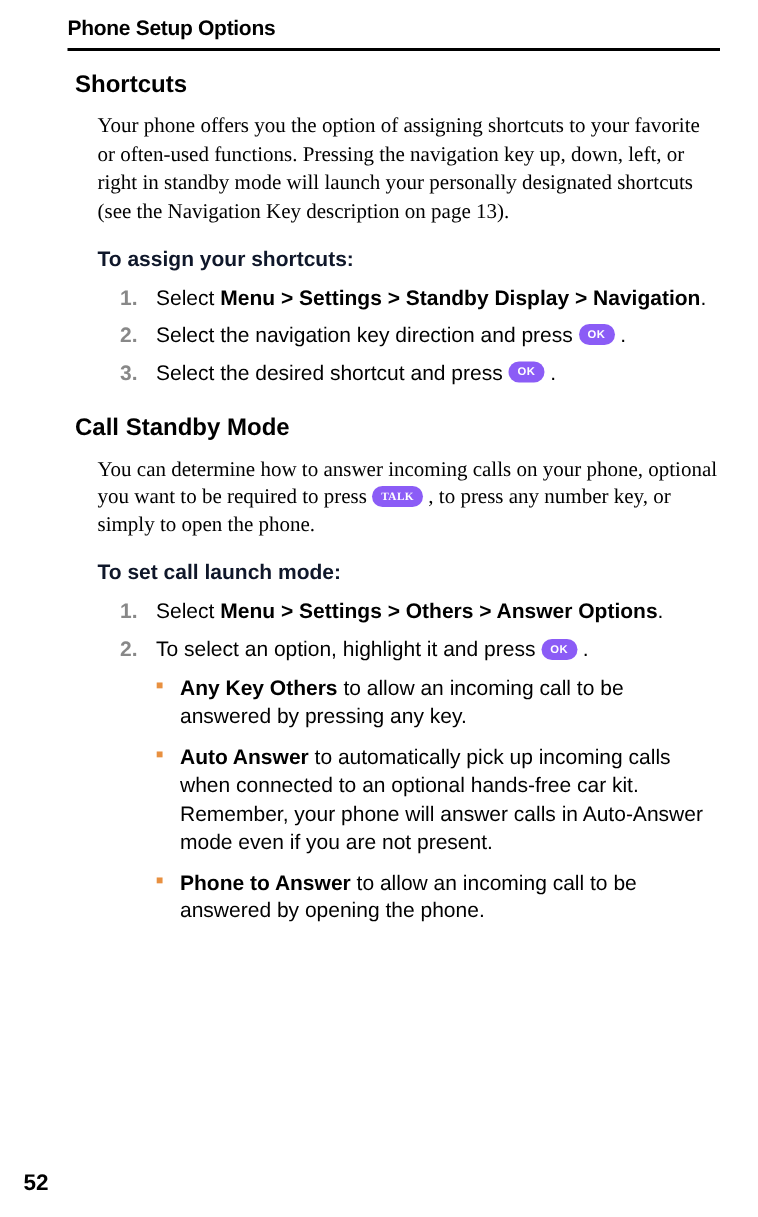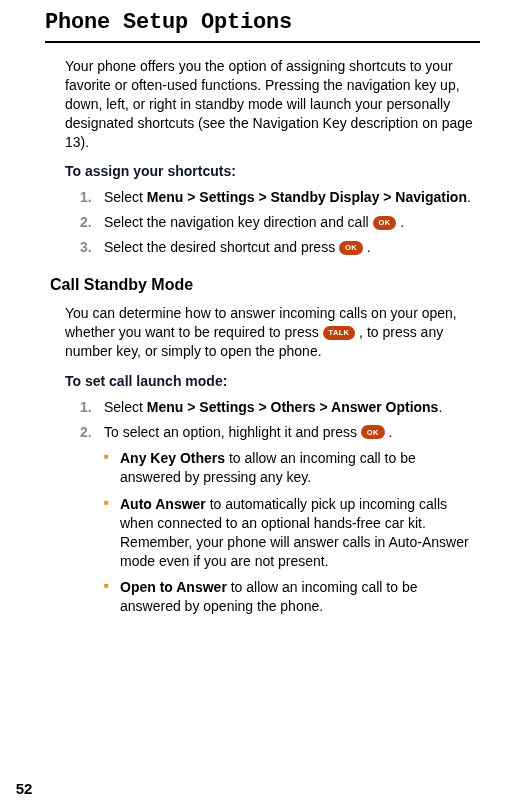--- a/index.html
+++ b/index.html
@@ -9,40 +9,40 @@
     width: 505px;
     height: 811px;
     background: #fff;
     color: #000;
     position: relative;
   }
   .page {
     padding: 10px 25px 0 45px;
   }
   .main-title {
-    font-size: 22px;
+    font-size: 14px;
     font-weight: bold;
     margin: 0 0 6px 0;
     letter-spacing: -0.2px;
-    font-family: Liberation Mono, monospace;
   }
   .hr {
     border: none;
     border-top: 2px solid #000;
     margin: 0 0 14px 0;
   }
   .subsection-title {
     font-size: 16px;
     font-weight: bold;
     margin: 0 0 10px 5px;
   }
   .body-text {
     font-size: 14px;
     line-height: 1.35;
     margin: 0 0 12px 20px;
+    font-family: Liberation Serif, serif;
   }
   .instr-title {
     font-size: 14px;
     font-weight: bold;
     color: #0f172a;
     margin: 0 0 8px 20px;
   }
   .steps {
     list-style: none;
     margin: 0 0 18px 35px;
@@ -82,21 +82,21 @@
     left: 0;
     top: 3px;
     font-size: 8px;
     color: #e89040;
     font-weight: normal;
   }
   .key-pill {
     display: inline-flex;
     align-items: center;
     justify-content: center;
-    background: #c2410c;
+    background: #8b5cf6;
     color: #fff;
     font-size: 7.5px;
     font-weight: bold;
     border-radius: 9px;
     height: 14px;
     padding: 0 6px;
     vertical-align: middle;
     position: relative;
     top: -1px;
     letter-spacing: 0.3px;
@@ -118,54 +118,55 @@
     font-size: 15px;
   }
 </style>
 </head>
 <body>
 
 <div class="page">
   <h1 class="main-title">Phone Setup Options</h1>
   <hr class="hr">
 
+  <h2 class="subsection-title">Shortcuts</h2>
   <p class="body-text">Your phone offers you the option of assigning shortcuts to your favorite or often-used functions. Pressing the navigation key up, down, left, or right in standby mode will launch your personally designated shortcuts (see the Navigation Key description on page 13).</p>
   <p class="instr-title">To assign your shortcuts:</p>
   <ol class="steps">
     <li>
       <span>Select </span><b>Menu &gt; Settings &gt; Standby Display &gt; Navigation</b><span>.</span>
     </li>
     <li>
-      <span>Select the navigation key direction and call </span><span class="key-pill">OK</span><span> .</span>
+      <span>Select the navigation key direction and press </span><span class="key-pill">OK</span><span> .</span>
     </li>
     <li>
       <span>Select the desired shortcut and press </span><span class="key-pill">OK</span><span> .</span>
     </li>
   </ol>
 
   <h2 class="subsection-title">Call Standby Mode</h2>
   <p class="body-text">
-    <span>You can determine how to answer incoming calls on your open, whether you want to be required to press </span><span class="key-pill">TALK</span><span> , to press any number key, or simply to open the phone.</span>
+    <span>You can determine how to answer incoming calls on your phone, optional you want to be required to press </span><span class="key-pill">TALK</span><span> , to press any number key, or simply to open the phone.</span>
   </p>
   <p class="instr-title">To set call launch mode:</p>
   <ol class="steps">
     <li>
       <span>Select </span><b>Menu &gt; Settings &gt; Others &gt; Answer Options</b><span>.</span>
     </li>
     <li>
       <span>To select an option, highlight it and press </span><span class="key-pill">OK</span><span> .</span>
       <ul class="sublist">
         <li>
           <b>Any Key Others</b><span> to allow an incoming call to be answered by pressing any key.</span>
         </li>
         <li>
           <b>Auto Answer</b><span> to automatically pick up incoming calls when connected to an optional hands-free car kit. Remember, your phone will answer calls in Auto-Answer mode even if you are not present.</span>
         </li>
         <li>
-          <b>Open to Answer</b><span> to allow an incoming call to be answered by opening the phone.</span>
+          <b>Phone to Answer</b><span> to allow an incoming call to be answered by opening the phone.</span>
         </li>
       </ul>
     </li>
   </ol>
 </div>
 
 <div class="footer">
   <span class="footer-num">52</span>
 </div>
 

